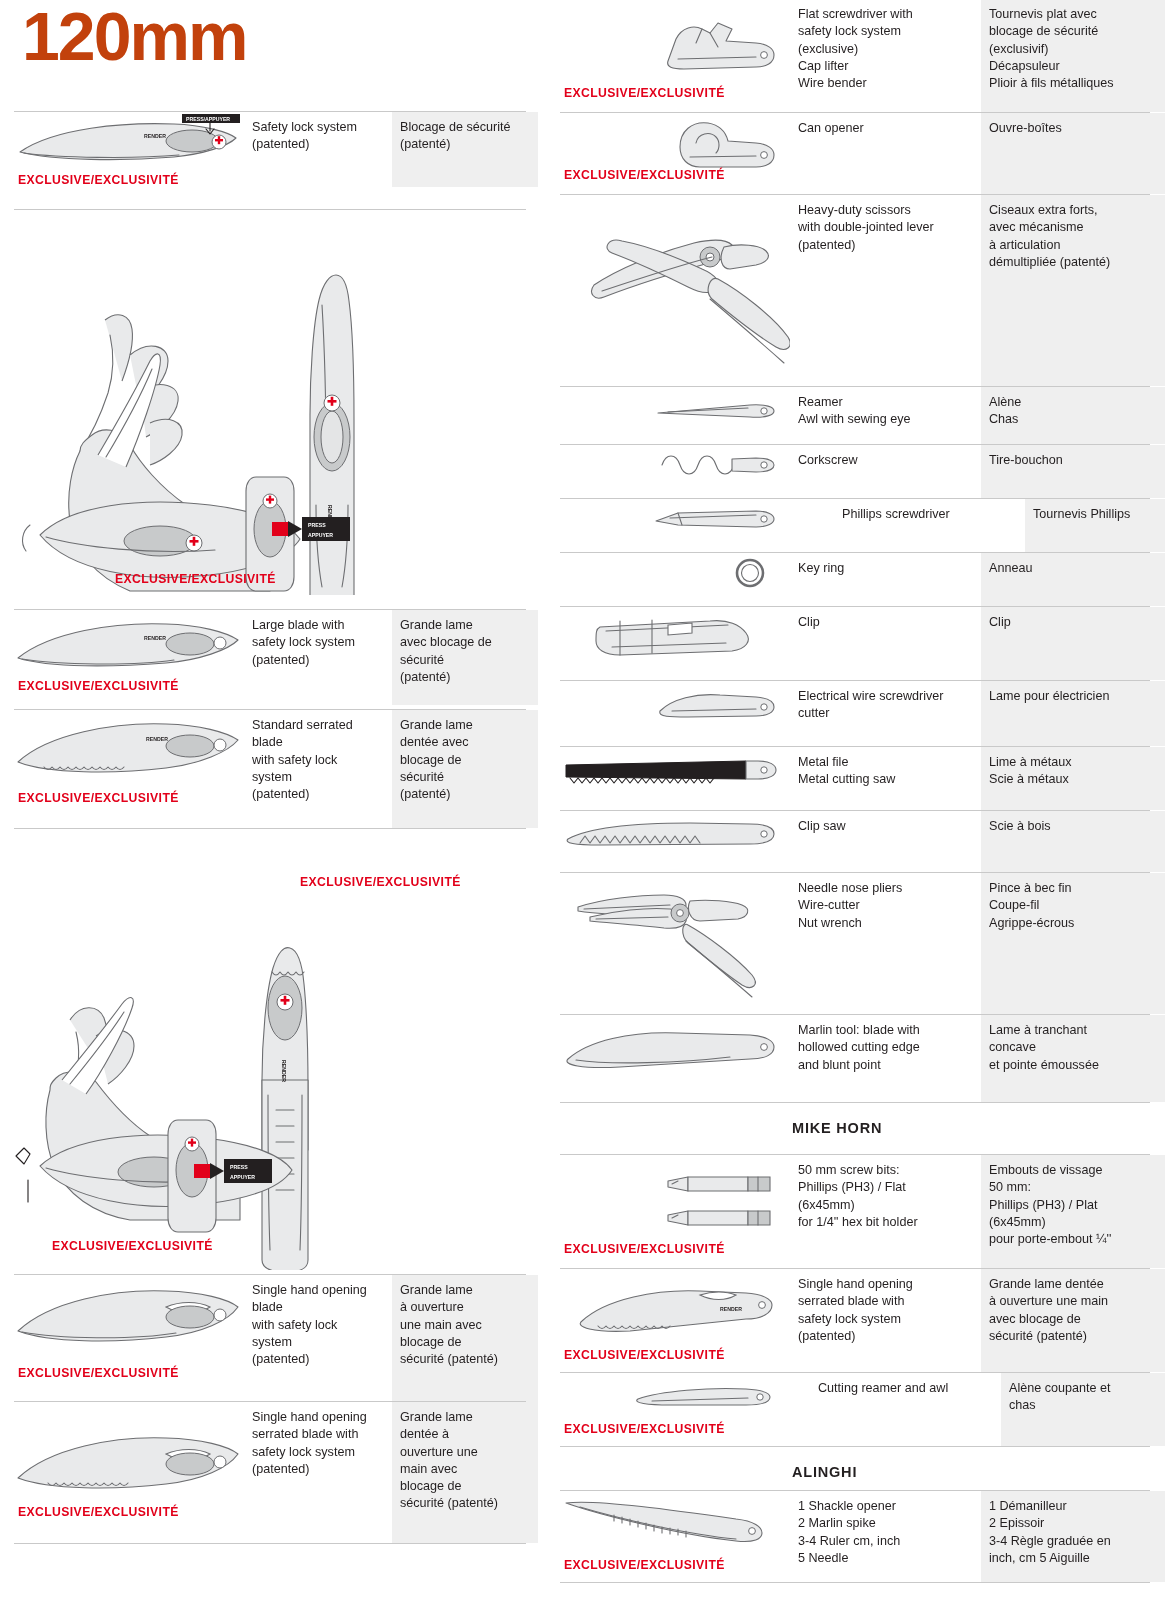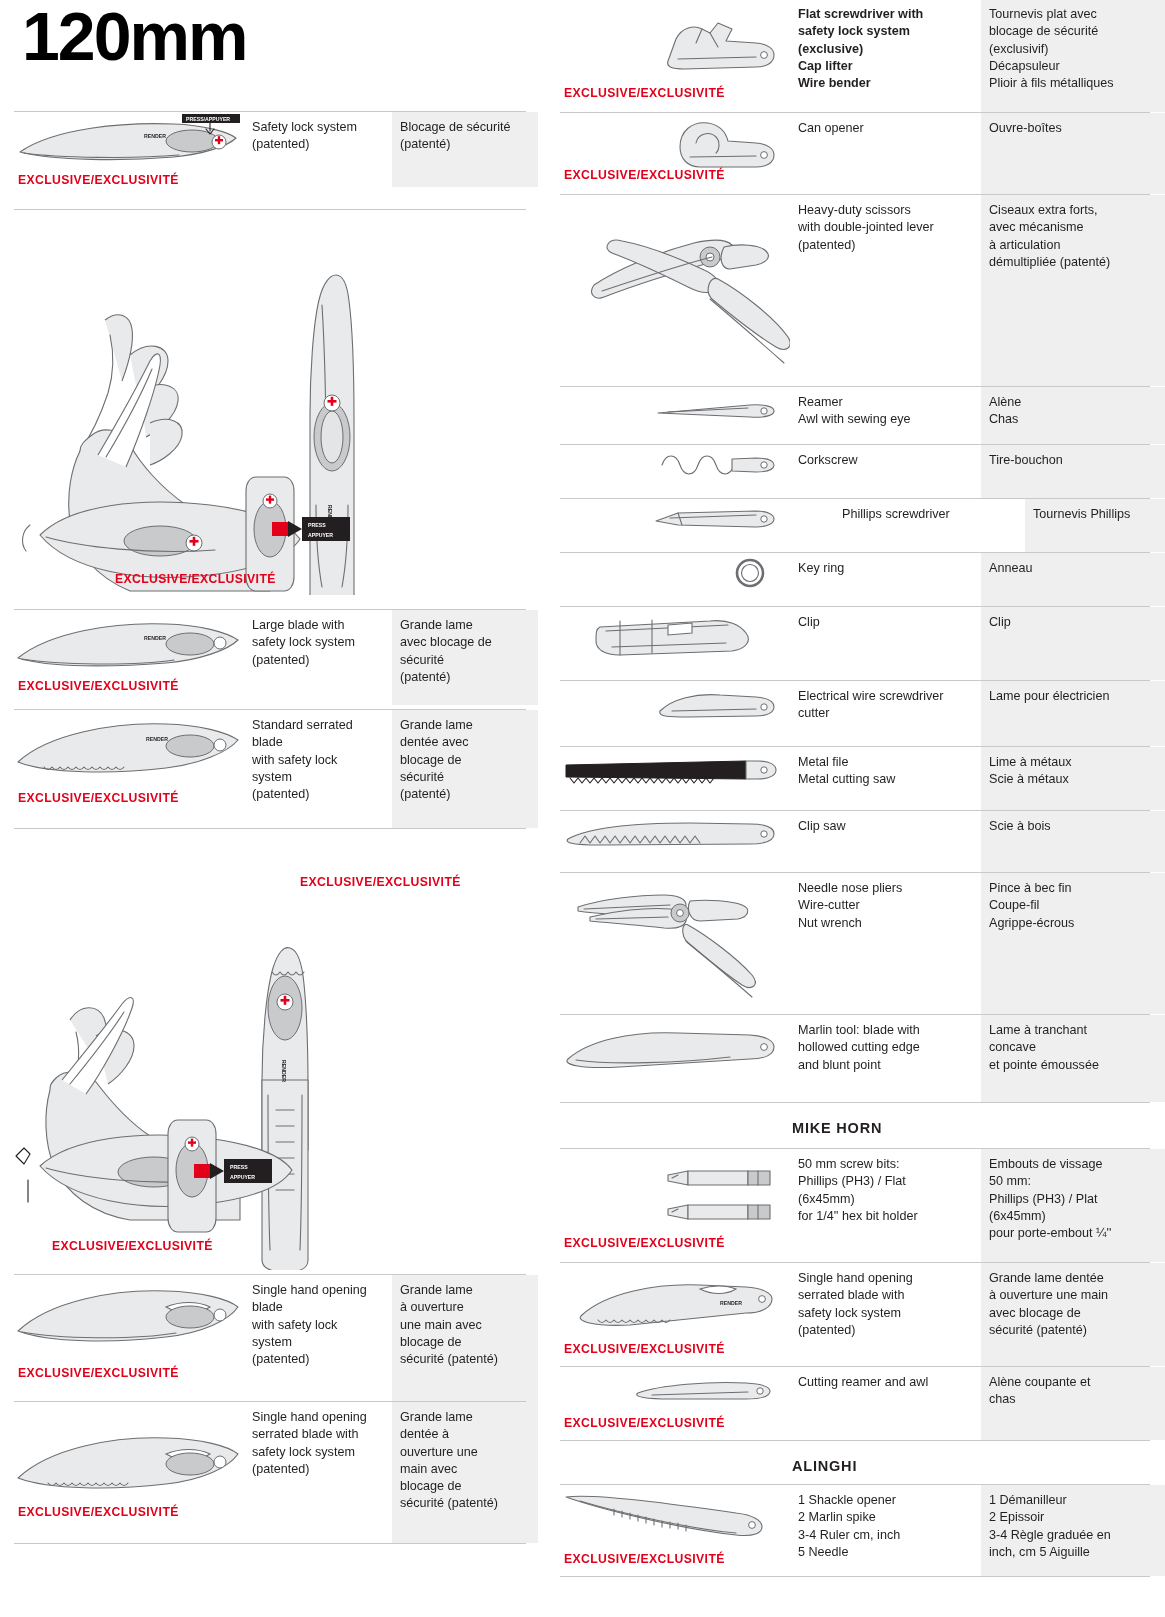--- a/index.html
+++ b/index.html
@@ -6,21 +6,21 @@
   body{
     width:1165px;height:1617px;position:relative;background:#ffffff;
     font-family:"Liberation Sans", sans-serif;color:#231f20;
     -webkit-font-smoothing:antialiased;
   }
   .page{position:relative;width:1165px;height:1617px;overflow:hidden;}
 
   
   .headline{
     position:absolute;left:22px;top:2px;
-    font-size:68px;font-weight:bold;color:#000000;letter-spacing:-2px;
+    font-size:68px;font-weight:bold;color:#c2410c;letter-spacing:-2px;
     line-height:1;
   }
   .col-right{position:absolute;left:560px;top:0px;width:590px;}
 
   
   .row{
     position:relative;display:flex;align-items:stretch;
     border-top:1px solid #c9c9c9;border-bottom:1px solid #c9c9c9;
     margin-top:-1px;background:#fff;
   }
@@ -275,21 +275,21 @@
     <div class="row" style="border-top:none;">
       <div class="cell-img" style="width:230px;height:100px;position:relative;">
         <svg width="230" height="100" viewBox="0 0 230 100">
           <path class="fl" d="M108 62 L116 40 C122 28 134 26 142 30 L150 34 L158 24 L172 30 L166 42 L196 44 C208 45 214 50 214 56 C214 64 206 68 196 68 L124 70 C112 70 106 68 108 62 Z"></path>
           <path class="ln" d="M150 34 L158 48 M142 30 L136 44"></path>
           <path class="ln" d="M118 60 L196 58"></path>
           <circle cx="204" cy="56" r="3.4" fill="#fff" stroke="#6d6e71"></circle>
         </svg>
         <div class="excl excl-abs" style="left:4px;top:88px;">EXCLUSIVE/EXCLUSIVITÉ</div>
       </div>
-      <div class="cell-en" style="width:175px;white-space:pre-line;font-weight:bold;">Flat screwdriver with
+      <div class="cell-en" style="width:175px;white-space:pre-line;">Flat screwdriver with
 safety lock system
 (exclusive)
 Cap lifter
 Wire bender</div>
       <div class="cell-fr" style="width:170px;white-space:pre-line;min-height:100px;">Tournevis plat avec
 blocage de sécurité
 (exclusivif)
 Décapsuleur
 Plioir à fils métalliques</div>
     </div>
@@ -462,21 +462,21 @@
         </svg>
       </div>
       <div class="cell-en" style="width:175px;white-space:pre-line;">Marlin tool: blade with
 hollowed cutting edge
 and blunt point</div>
       <div class="cell-fr" style="width:170px;white-space:pre-line;min-height:74px;">Lame à tranchant
 concave
 et pointe émoussée</div>
     </div>
 
-    <div style="padding:16px 0 12px 232px;">
+    <div style="padding:16px 0 18px 232px;">
       <span class="brandhead">MIKE HORN</span>
     </div>
 
     <div class="row">
       <div class="cell-img" style="width:230px;height:100px;position:relative;">
         <svg width="230" height="100" viewBox="0 0 230 100">
           <path class="fl" d="M108 26 L128 22 L128 36 L108 32 Z"></path>
           <path class="fl" d="M128 22 L188 22 L188 36 L128 36 Z"></path>
           <path class="fl-dk" d="M188 22 L210 22 L210 36 L188 36 Z"></path>
           <path class="ln" d="M198 22 L198 36"></path>
@@ -522,21 +522,21 @@
 
     <div class="row">
       <div class="cell-img" style="width:230px;height:60px;position:relative;">
         <svg width="230" height="60" viewBox="0 0 230 60">
           <path class="fl" d="M78 26 C100 18 150 14 186 16 C202 17 210 20 210 24 C210 29 202 32 186 32 L110 32 C88 32 72 30 78 26 Z"></path>
           <path class="ln" d="M92 28 L188 25"></path>
           <circle cx="200" cy="24" r="3.2" fill="#fff" stroke="#6d6e71"></circle>
         </svg>
         <div class="excl excl-abs" style="left:4px;top:50px;">EXCLUSIVE/EXCLUSIVITÉ</div>
       </div>
-      <div class="cell-en" style="width:175px;white-space:pre-line;">Cutting reamer and awl</div>
+      <div class="cell-en" style="width:175px;white-space:pre-line;margin-left:20px;">Cutting reamer and awl</div>
       <div class="cell-fr" style="width:170px;white-space:pre-line;min-height:60px;">Alène coupante et
 chas</div>
     </div>
 
     <div style="padding:16px 0 10px 232px;">
       <span class="brandhead">ALINGHI</span>
     </div>
 
     <div class="row">
       <div class="cell-img" style="width:230px;height:78px;position:relative;">

